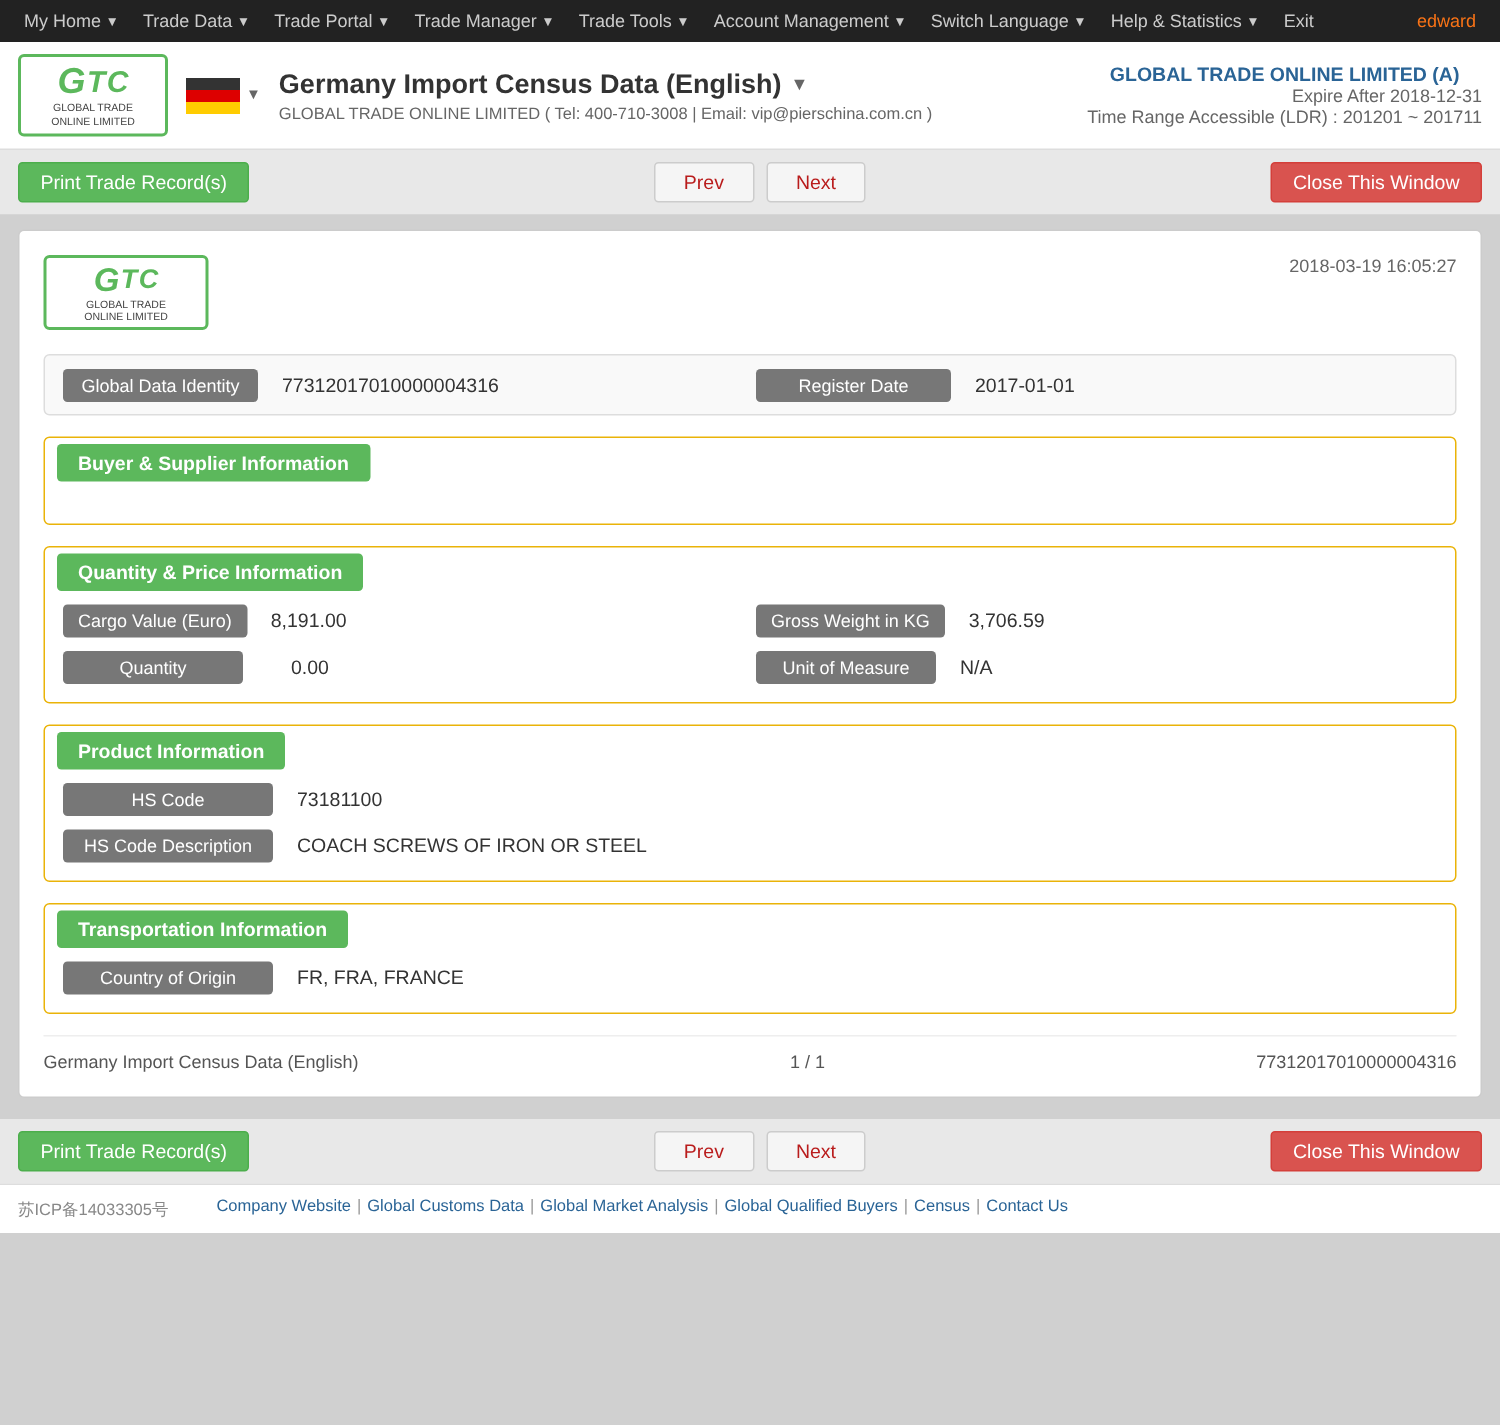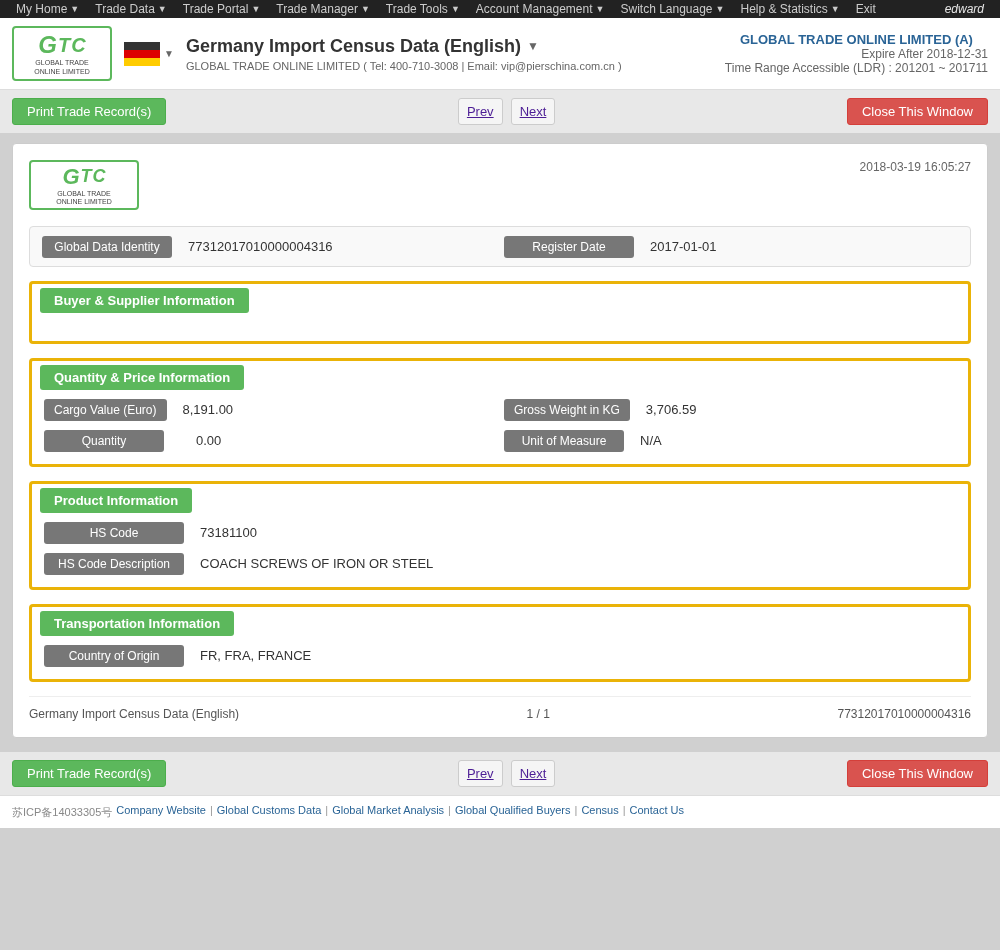--- a/index.html
+++ b/index.html
@@ -5,34 +5,34 @@
     * { margin: 0; padding: 0; box-sizing: border-box; }
     body { font-family: Arial, sans-serif; font-size: 13px; background: #d0d0d0; width: 1000px; }
 
     
     .top-nav {
       background: #222;
       color: #ccc;
       display: flex;
       align-items: center;
       padding: 0 8px;
-      height: 18px;
+      height: 28px;
       font-size: 12px;
     }
     .top-nav-item {
       padding: 0 8px;
       cursor: pointer;
       height: 100%;
       display: flex;
       align-items: center;
       color: #ccc;
     }
     .top-nav-item .arrow { font-size: 9px; margin-left: 3px; }
     .top-nav-spacer { flex: 1; }
-    .top-nav-user { padding: 0 8px; color: #e5e5e5; font-style: italic; }
+    .top-nav-user { padding: 0 8px; color: #f97316; }
 
     
     .header {
       background: #fff;
       display: flex;
       align-items: center;
       padding: 8px 12px;
       border-bottom: 1px solid #ddd;
     }
     .logo-area { display: flex; align-items: center; gap: 6px; }
@@ -92,27 +92,26 @@
       background: #5cb85c;
       color: #fff;
       border: 1px solid #4cae4c;
       padding: 5px 14px;
       border-radius: 3px;
       cursor: pointer;
       font-size: 13px;
     }
     .btn-nav {
       background: #f5f5f5;
-      color: #4c1d95;
+      color: #b91c1c;
       border: 1px solid #ccc;
-      padding: 5px 8px;
+      padding: 5px 19px;
       border-radius: 3px;
       cursor: pointer;
       font-size: 13px;
-      text-decoration: underline;
     }
     .action-spacer { flex: 1; }
     .btn-close {
       background: #d9534f;
       color: #fff;
       border: 1px solid #d43f3a;
       padding: 5px 14px;
       border-radius: 3px;
       cursor: pointer;
       font-size: 13px;
@@ -201,21 +200,21 @@
       text-align: center;
     }
     .identity-value {
       flex: 1;
       font-size: 13px;
       color: #333;
       padding: 4px 8px;
     }
 
     .section-wrapper {
-      border: 3px solid #eab308;
+      border: 1px solid #eab308;
       border-radius: 4px;
       margin-bottom: 14px;
       overflow: hidden;
     }
     .section-title-bar {
       background: transparent;
       padding: 4px 0 0 0;
     }
     .section-title-label {
       background: #5cb85c;
@@ -261,21 +260,21 @@
     }
     .footer-links {
       display: flex;
       gap: 4px;
       align-items: center;
       margin-bottom: 4px;
     }
     .footer-links a { color: #2a6496; text-decoration: none; text-align: center; }
     .footer-links span { color: #999; }
     .icp { color: #888; font-size: 11px; }
-    .footer-row { display: flex; gap: 4px; align-items: center; }
+    .footer-row { display: flex; gap: 32px; align-items: center; }
 
     .logo-svg-inline {
       display: flex;
       align-items: center;
       gap: 1px;
     }
   </style>
 </head>
 <body>
 

